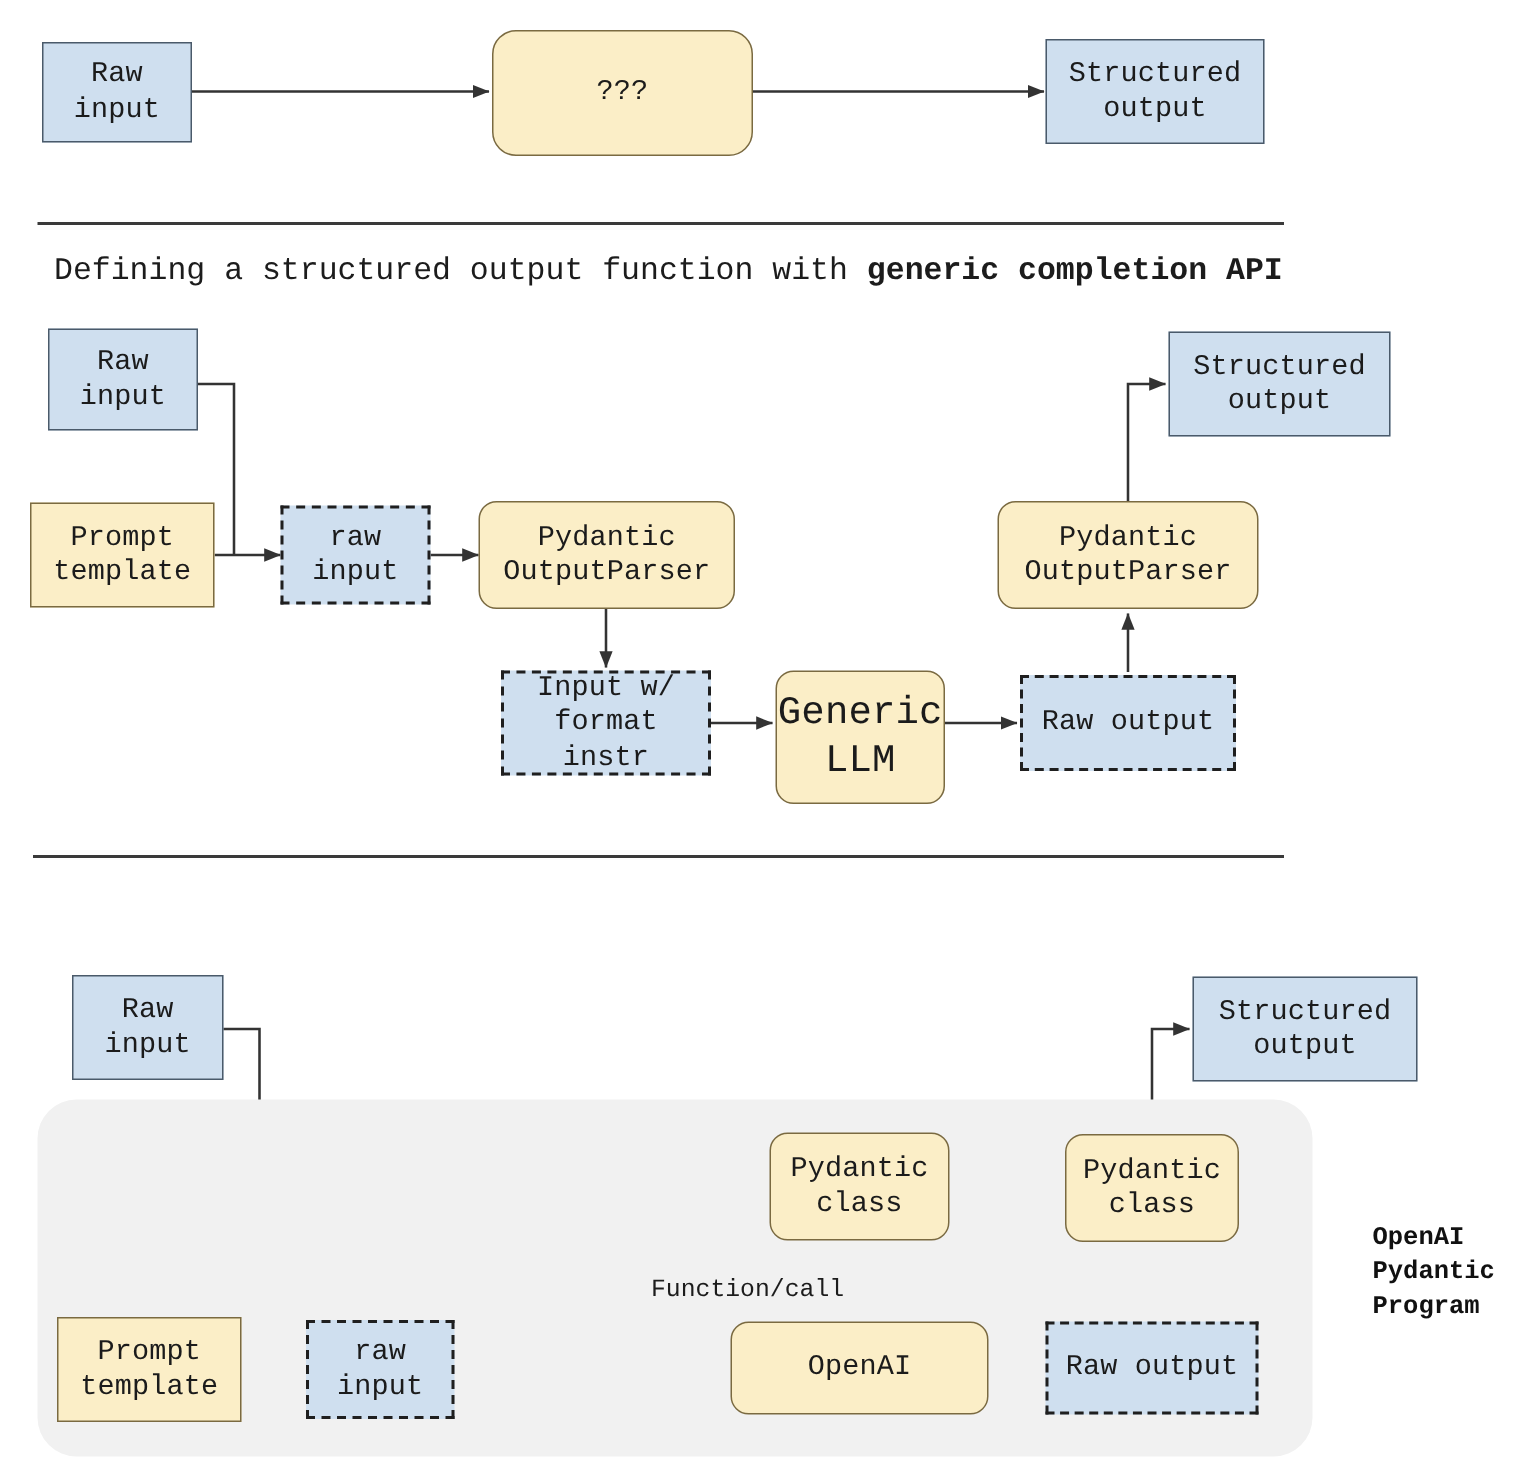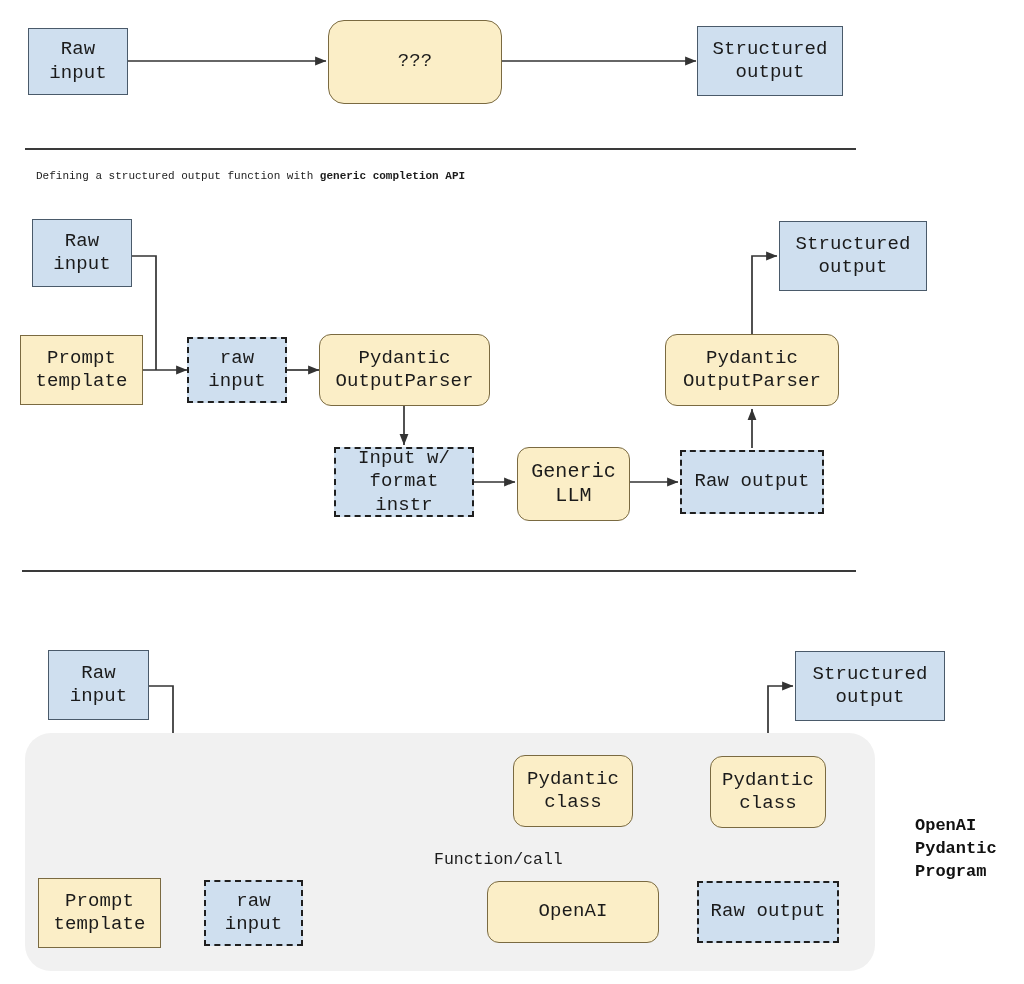--- a/index.html
+++ b/index.html
@@ -51,21 +51,21 @@
   .rounded { border-radius: 12px; }
   .rounded-lg { border-radius: 16px; }
 
   .divider {
     position: absolute;
     height: 0;
     border-top: 2.5px solid #3a3a3a;
   }
   .section-title {
     position: absolute;
-    font-size: 11px;
+    font-size: 21px;
     color: #1c1c1c;
     white-space: nowrap;
   }
   .section-title b { font-weight: bold; }
 
   .panel {
     position: absolute;
     background: #f1f1f1;
     border-radius: 26px;
   }
@@ -152,21 +152,21 @@
 
   <div class="node blue-dashed" style="left:187px; top:337px; width:100px; height:66px; font-size:19px;">raw
 input</div>
 
   <div class="node yellow rounded" style="left:319px; top:334px; width:171px; height:72px; font-size:19px;">Pydantic
 OutputParser</div>
 
   <div class="node blue-dashed" style="left:334px; top:447px; width:140px; height:70px; font-size:19px;">Input w/
 format instr</div>
 
-  <div class="node yellow rounded" style="left:517px; top:447px; width:113px; height:74px; font-size:20px;">Generic
+  <div class="node yellow rounded" style="left:517px; top:447px; width:113px; height:89px; font-size:26px;">Generic
 LLM</div>
 
   <div class="node blue-dashed" style="left:680px; top:450px; width:144px; height:64px; font-size:19px;">Raw output</div>
 
   <div class="node yellow rounded" style="left:665px; top:334px; width:174px; height:72px; font-size:19px;">Pydantic
 OutputParser</div>
 
   <div class="node blue" style="left:779px; top:221px; width:148px; height:70px; font-size:19px;">Structured
 output</div>
 

